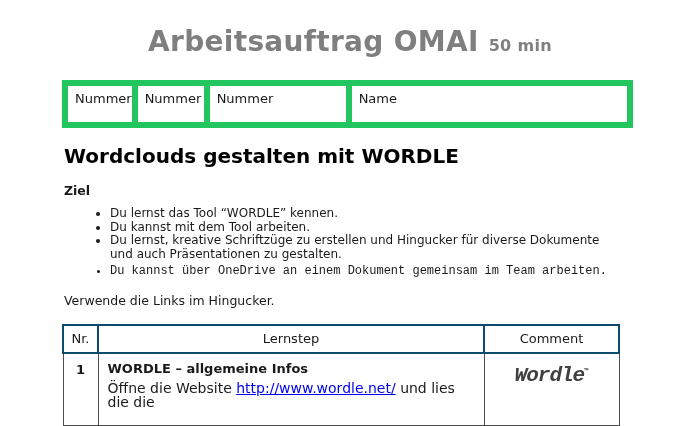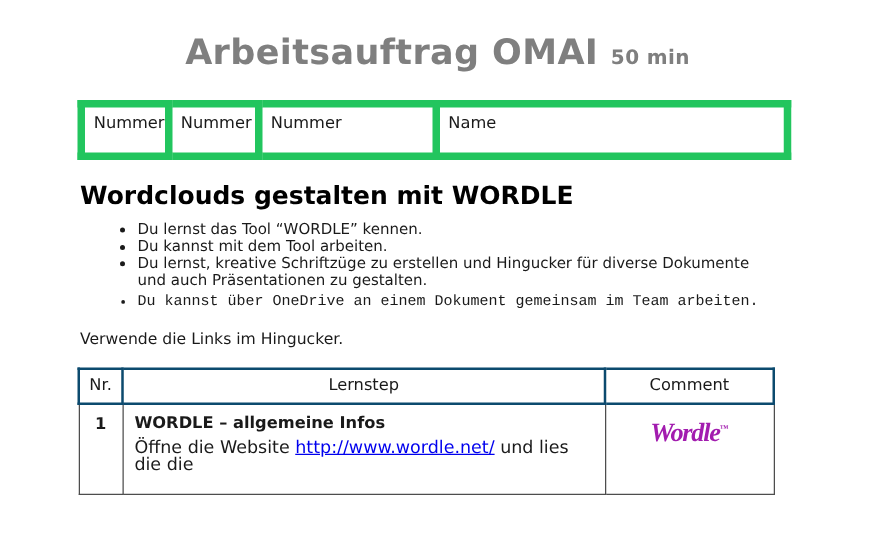--- a/index.html
+++ b/index.html
@@ -57,23 +57,23 @@
     height: 28px; text-align: center; padding: 0;
   }
   .steps-table td { border: 1px solid #4d4d4d; vertical-align: top; }
   .nr-cell { text-align: center; padding-top: 8px; font-weight: bold; }
   .step-cell { padding: 7px 10px 16px 9px; }
   .step-title { font-weight: bold; font-size: 13px; line-height: 16px; }
   .step-text { font-size: 14px; line-height: 14px; margin-top: 4px; }
   .link { color: #0000ee; text-decoration: underline; }
   .comment-cell { text-align: center; padding-top: 10px; }
   .wordle-logo {
-    font-family: Liberation Serif, serif;
+    font-family: Liberation Mono, monospace;
     font-style: italic; font-weight: bold; font-size: 21px;
-    letter-spacing: -1px; color: #a21caf;
+    letter-spacing: -1px; color: #404040;
   }
   .tm { font-size: 7px; font-style: normal; vertical-align: super; letter-spacing: 0; }
 </style>
 </head>
 <body>
 
 <div class="page">
 
 
   <div class="doc-title">
@@ -93,20 +93,21 @@
       <td><span>Nummer</span></td>
       <td><span>Nummer</span></td>
       <td><span>Nummer</span></td>
       <td><span>Name</span></td>
     </tr>
   </tbody>
     </table>
 
   <div class="content">
     <div class="section-heading">Wordclouds gestalten mit WORDLE</div>
+    <div class="goal-label">Ziel</div>
     <ul class="goals">
       <li>Du lernst das Tool “WORDLE” kennen.</li>
       <li>Du kannst mit dem Tool arbeiten.</li>
       <li>Du lernst, kreative Schriftzüge zu erstellen und Hingucker für diverse Dokumente und auch Präsentationen zu gestalten.</li>
       <li>Du kannst über OneDrive an einem Dokument gemeinsam im Team arbeiten.</li>
     </ul>
     <div class="note">Verwende die Links im Hingucker.</div>
   </div>
 
   <table class="steps-table">

